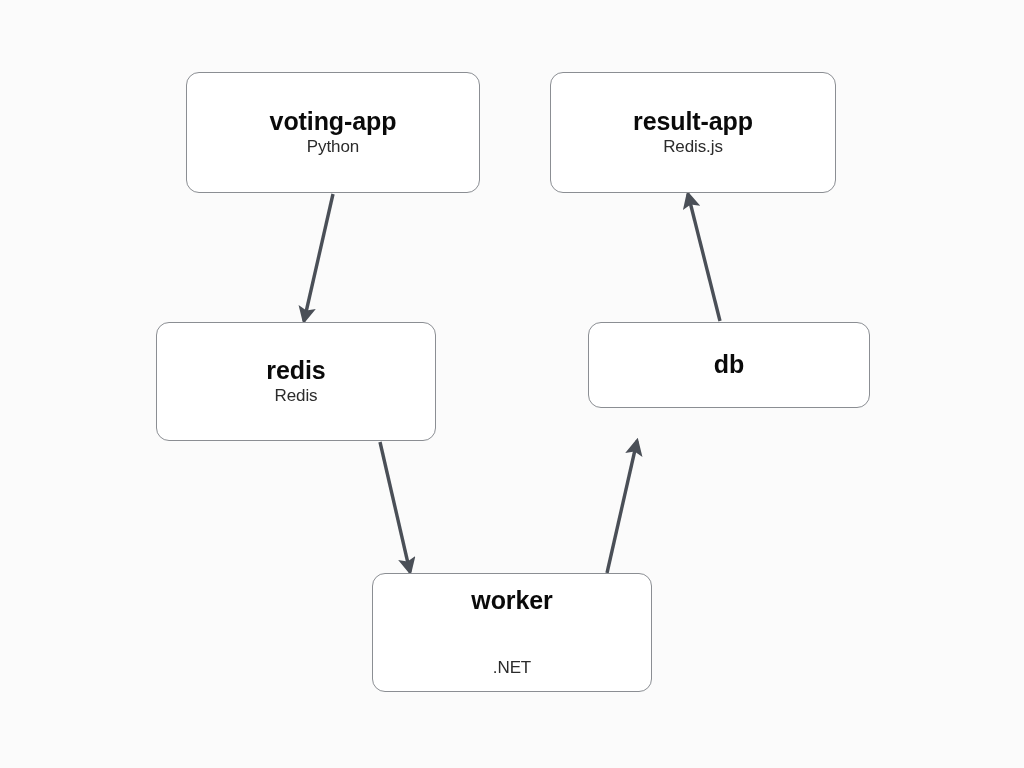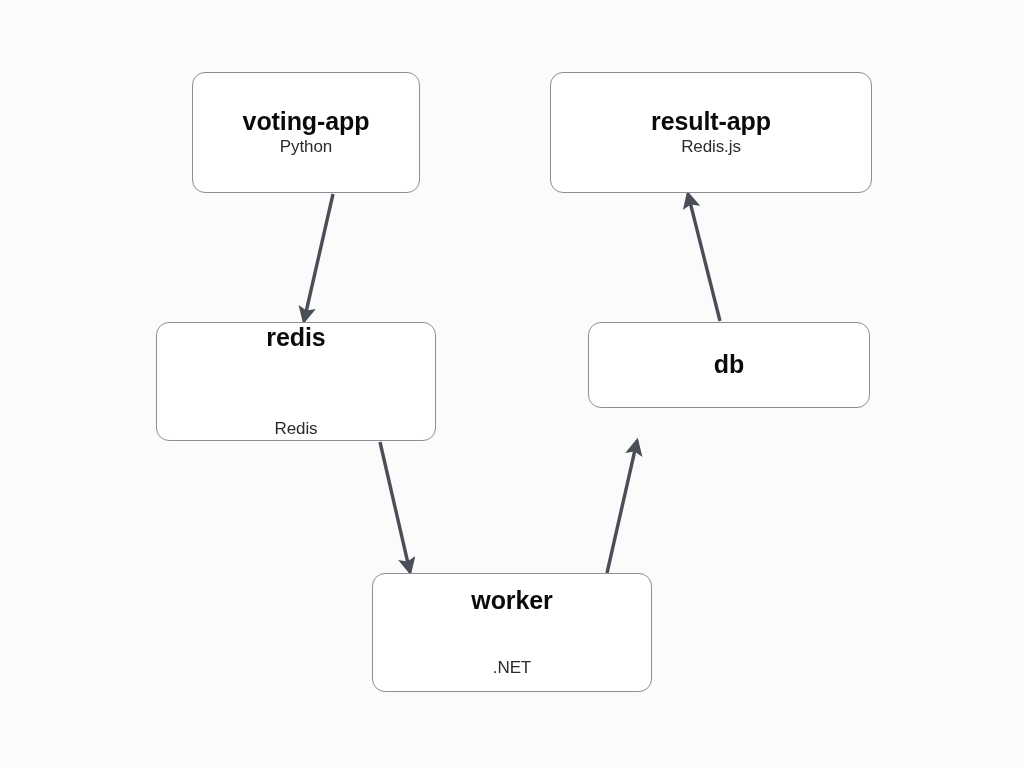--- a/index.html
+++ b/index.html
@@ -63,31 +63,31 @@
       <marker id="arrowhead" markerWidth="5.2" markerHeight="5.2" refX="4.2" refY="2.6" orient="auto" markerUnits="strokeWidth">
         <path d="M0,0 L5.2,2.6 L0,5.2 L1.0,2.6 Z" fill="#4a4f57"></path>
       </marker>
     </defs>
     <line x1="333" y1="194" x2="304" y2="321" stroke="#4a4f57" stroke-width="3.4" marker-end="url(#arrowhead)"></line>
     <line x1="380" y1="442" x2="410" y2="572" stroke="#4a4f57" stroke-width="3.4" marker-end="url(#arrowhead)"></line>
     <line x1="607" y1="573" x2="637" y2="441" stroke="#4a4f57" stroke-width="3.4" marker-end="url(#arrowhead)"></line>
     <line x1="720" y1="321" x2="688" y2="194" stroke="#4a4f57" stroke-width="3.4" marker-end="url(#arrowhead)"></line>
   </svg>
 
-  <div class="node-box" style="left:192px; top:72px; width:228px; height:121px;text-align:center;">
+  <div class="node-box" style="left:186px; top:72px; width:294px; height:121px;text-align:center;">
     <div class="node-title">voting-app</div>
     <div class="node-subtitle">Python</div>
   </div>
 
-  <div class="node-box" style="left:550px; top:72px; width:322px; height:121px;">
+  <div class="node-box" style="left:550px; top:72px; width:286px; height:121px;">
     <div class="node-title">result-app</div>
     <div class="node-subtitle">Redis.js</div>
   </div>
 
-  <div class="node-box" style="left:156px; top:322px; width:280px; height:119px;justify-content:space-between;">
+  <div class="node-box" style="left:156px; top:322px; width:280px; height:119px;">
     <div class="node-title">redis</div>
     <div class="node-subtitle">Redis</div>
   </div>
 
   <div class="node-box" style="left:588px; top:322px; width:282px; height:86px;">
     <div class="node-title">db</div>
   </div>
 
   <div class="node-box" style="left:372px; top:573px; width:280px; height:119px;gap:42px;">
     <div class="node-title">worker</div>

